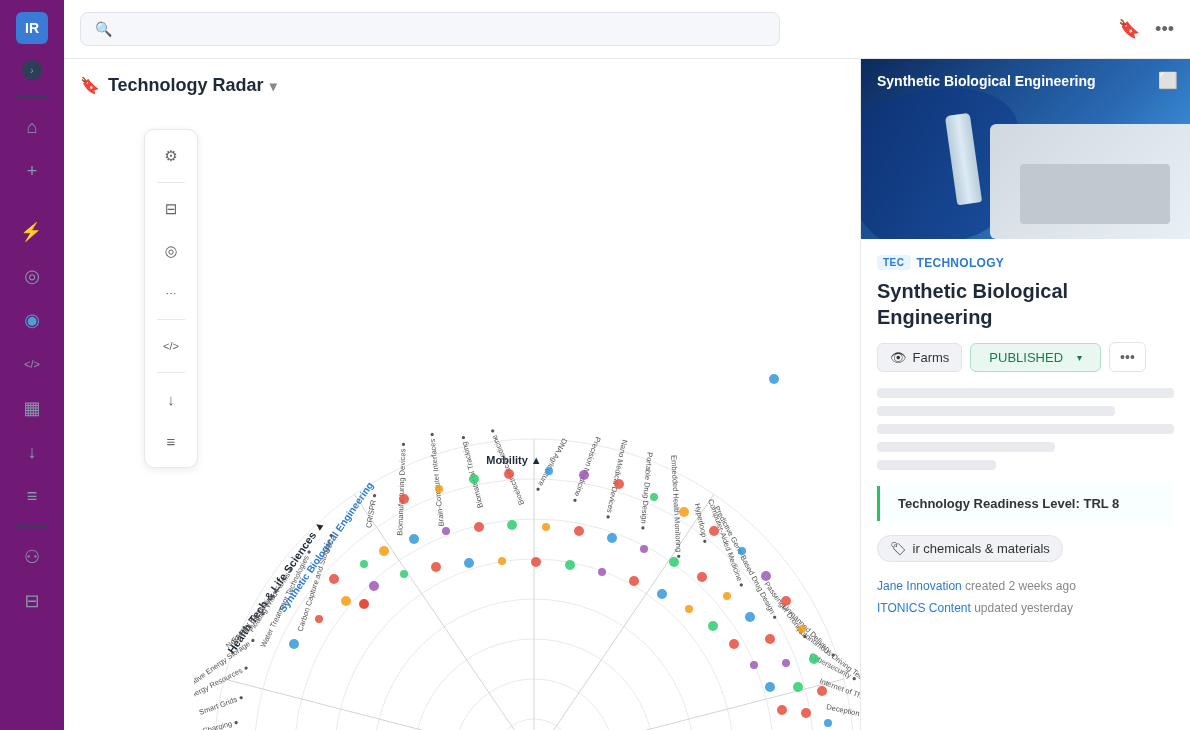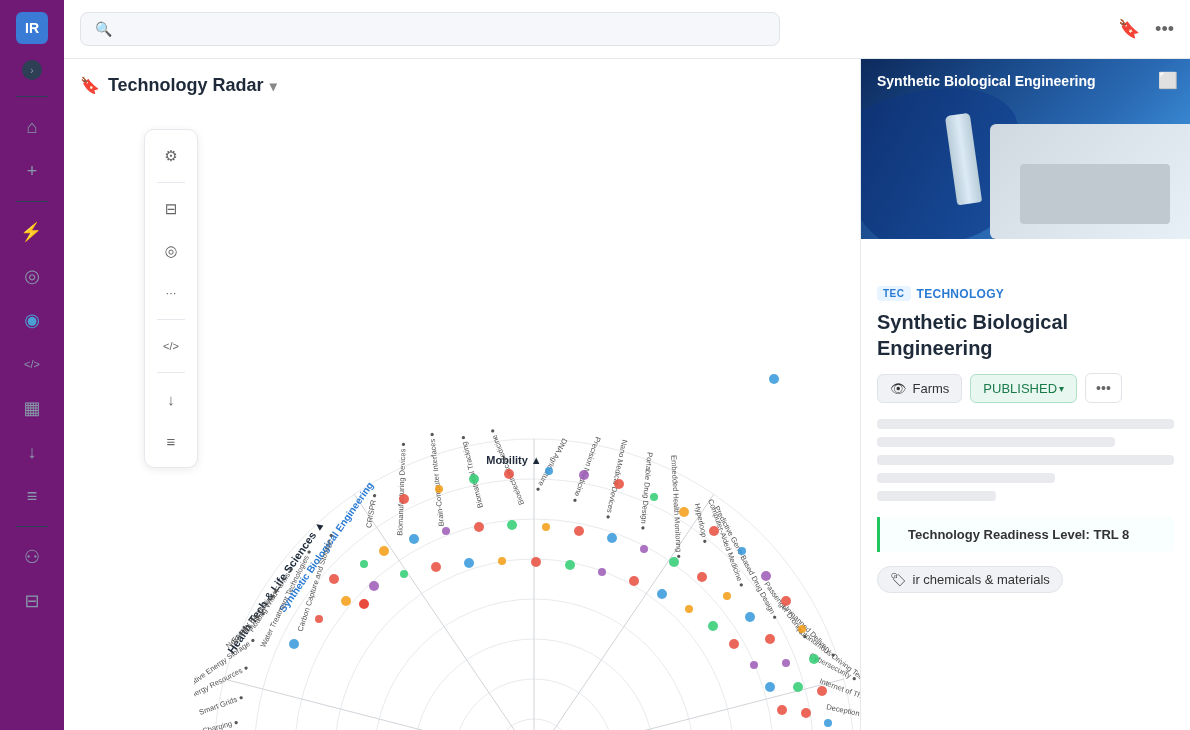--- a/index.html
+++ b/index.html
@@ -158,64 +158,63 @@
     }
     .card-image-icon {
       position: absolute; top: 12px; right: 12px;
       color: white; font-size: 16px;
     }
 
     .card-body { padding: 16px; }
     .card-tag {
       display: flex; align-items: center; gap: 6px;
       margin-bottom: 8px;
-      margin-top: 31px;
     }
     .tag-badge {
       background: #e8f4ff; color: #2a7bd4;
       font-size: 10px; font-weight: 700;
       padding: 2px 6px; border-radius: 4px;
       letter-spacing: 0.5px;
     }
     .tag-label { font-size: 12px; color: #2a7bd4; font-weight: 700; letter-spacing: 0.3px; }
     .card-title { font-size: 20px; font-weight: 700; color: #1e2a3a; margin-bottom: 12px; line-height: 1.3; }
     .card-actions {
       display: flex; align-items: center; gap: 8px; margin-bottom: 16px;
     }
     .watch-btn {
       display: flex; align-items: center; gap: 6px;
       background: #f0f2f5; border: 1px solid #e0e3e8;
       border-radius: 6px; padding: 6px 12px;
       font-size: 13px; font-weight: 500; color: #333;
       cursor: pointer;
     }
     .status-btn {
-      display: flex; align-items: center; gap: 2px;
+      display: flex; align-items: center; gap: 14px;
       background: #e8f8f0; border: 1px solid #b0e0c8;
-      border-radius: 6px; padding: 6px 12px;
+      border-radius: 6px; padding: 6px 18px;
       font-size: 13px; font-weight: 500; color: #1a7a4a;
       cursor: pointer;
     }
     .more-btn {
       background: none; border: 1px solid #e0e3e8; border-radius: 6px;
       padding: 6px 10px; cursor: pointer; color: #666; font-size: 14px;
     }
 
     .skeleton-lines { margin-bottom: 16px; }
     .skeleton-line {
       height: 10px; background: #e8eaed; border-radius: 4px; margin-bottom: 8px;
     }
     .skeleton-line.short { width: 60%; }
     .skeleton-line.medium { width: 80%; }
     .skeleton-line.full { width: 100%; }
     .skeleton-line.xshort { width: 40%; }
 
     .trl-section {
       border-left: 3px solid #22c55e;
-      padding: 10px 28px;
+      padding: 10px 18px;
       background: #f8fffe;
       border-radius: 0 6px 6px 0;
       margin-bottom: 14px;
       font-size: 13px; color: #333;
     }
     .trl-label { font-weight: 600; }
 
     .category-tag {
       display: inline-flex; align-items: center; gap: 6px;
       background: #f0f2f5; border: 1px solid #e0e3e8;
@@ -475,16 +474,28 @@
           <span style="font-weight:700;">TRL 8</span>
         </div>
 
         
         <div class="category-tag">
           <span>🏷</span>
           <span>ir chemicals &amp; materials</span>
         </div>
 
         
+        <div class="card-meta">
+          <div>
+            <span class="blue">Jane Innovation</span>
+            <span>created</span>
+            <span>2 weeks ago</span>
+          </div>
+          <div>
+            <span class="blue">ITONICS Content</span>
+            <span>updated</span>
+            <span>yesterday</span>
+          </div>
+        </div>
       </div>
     </div>
   </div>
 </div>
 
 </body></html>

